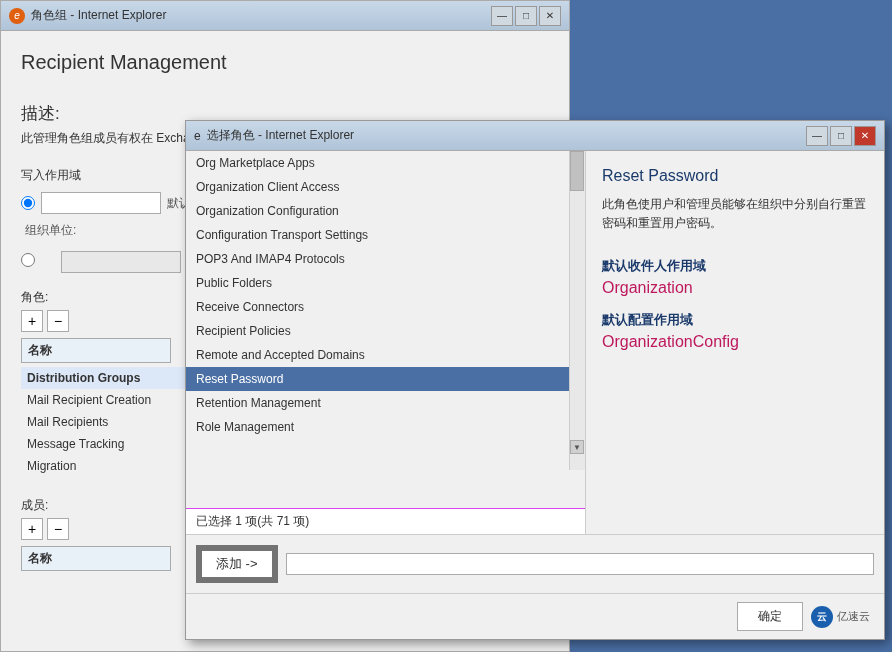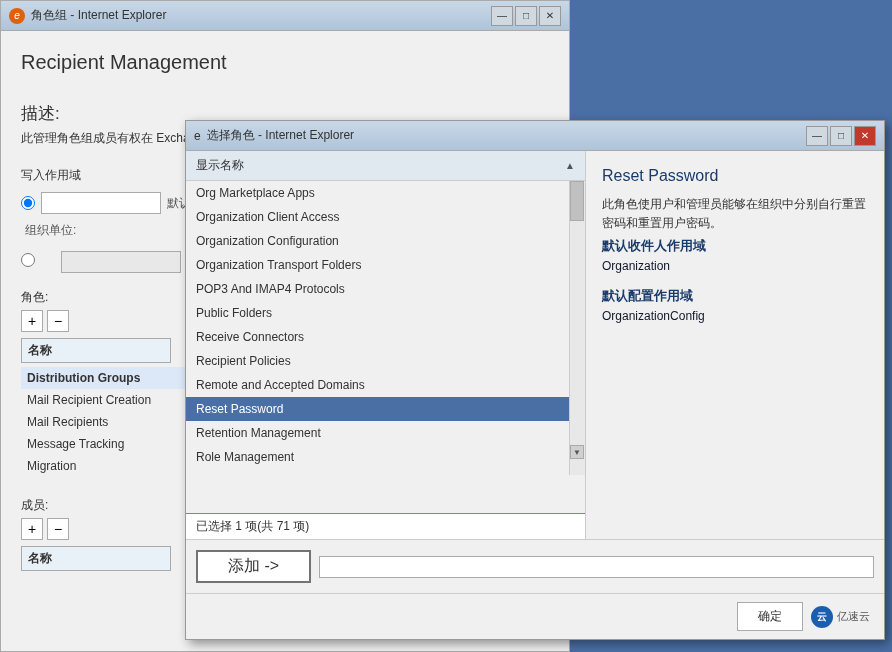--- a/index.html
+++ b/index.html
@@ -256,23 +256,23 @@
     .add-row {
       display: flex;
       align-items: center;
       padding: 10px;
       border-top: 1px solid #ccc;
       flex-shrink: 0;
       gap: 8px;
     }
     .add-btn-main {
       background: white;
-      border: 2px solid #737373;
-      padding: 4px 30px;
-      font-size: 16px;
+      border: 6px solid #737373;
+      padding: 4px 14px;
+      font-size: 13px;
       cursor: pointer;
       color: #333;
     }
     .add-input {
       flex: 1;
       height: 22px;
       border: 1px solid #aaa;
       background: white;
       font-size: 12px;
     }
@@ -310,31 +310,31 @@
     .right-panel h2 {
       font-size: 16px;
       font-weight: 400;
       color: #1a3a6b;
       margin-bottom: 10px;
     }
     .right-panel .desc {
       font-size: 12px;
       color: #333;
       line-height: 1.6;
-      margin-bottom: 4px;
+      margin-bottom: 24px;
     }
     .right-panel .section-title {
       font-size: 13px;
       font-weight: bold;
       color: #1a3a6b;
       margin-bottom: 4px;
     }
     .right-panel .section-value {
-      font-size: 12px;
-      color: #0f172a;
+      font-size: 16px;
+      color: #be185d;
       margin-bottom: 14px;
     }
   </style>
 </head>
 <body>
 
 <div class="bg-window">
   <div class="bg-title-bar">
     <div class="title-text">
       <span class="ie-icon">e</span>
@@ -398,30 +398,26 @@
     <div class="window-controls">
       <div class="win-btn">—</div>
       <div class="win-btn">□</div>
       <div class="win-btn close">✕</div>
     </div>
   </div>
 
   <div class="fg-body">
 
     <div class="left-panel">
-      <div class="list-header">
-        <span>显示名称</span>
-        <span class="sort-arrow">▲</span>
-      </div>
       <div class="list-scroll">
         <div class="list-items">
           <div class="list-item">Org Marketplace Apps</div>
           <div class="list-item">Organization Client Access</div>
           <div class="list-item">Organization Configuration</div>
-          <div class="list-item">Organization Transport Folders</div>
+          <div class="list-item">Configuration Transport Settings</div>
           <div class="list-item">POP3 And IMAP4 Protocols</div>
           <div class="list-item">Public Folders</div>
           <div class="list-item">Receive Connectors</div>
           <div class="list-item">Recipient Policies</div>
           <div class="list-item">Remote and Accepted Domains</div>
           <div class="list-item selected">Reset Password</div>
           <div class="list-item">Retention Management</div>
           <div class="list-item">Role Management</div>
         </div>
         <div class="scrollbar-track">

